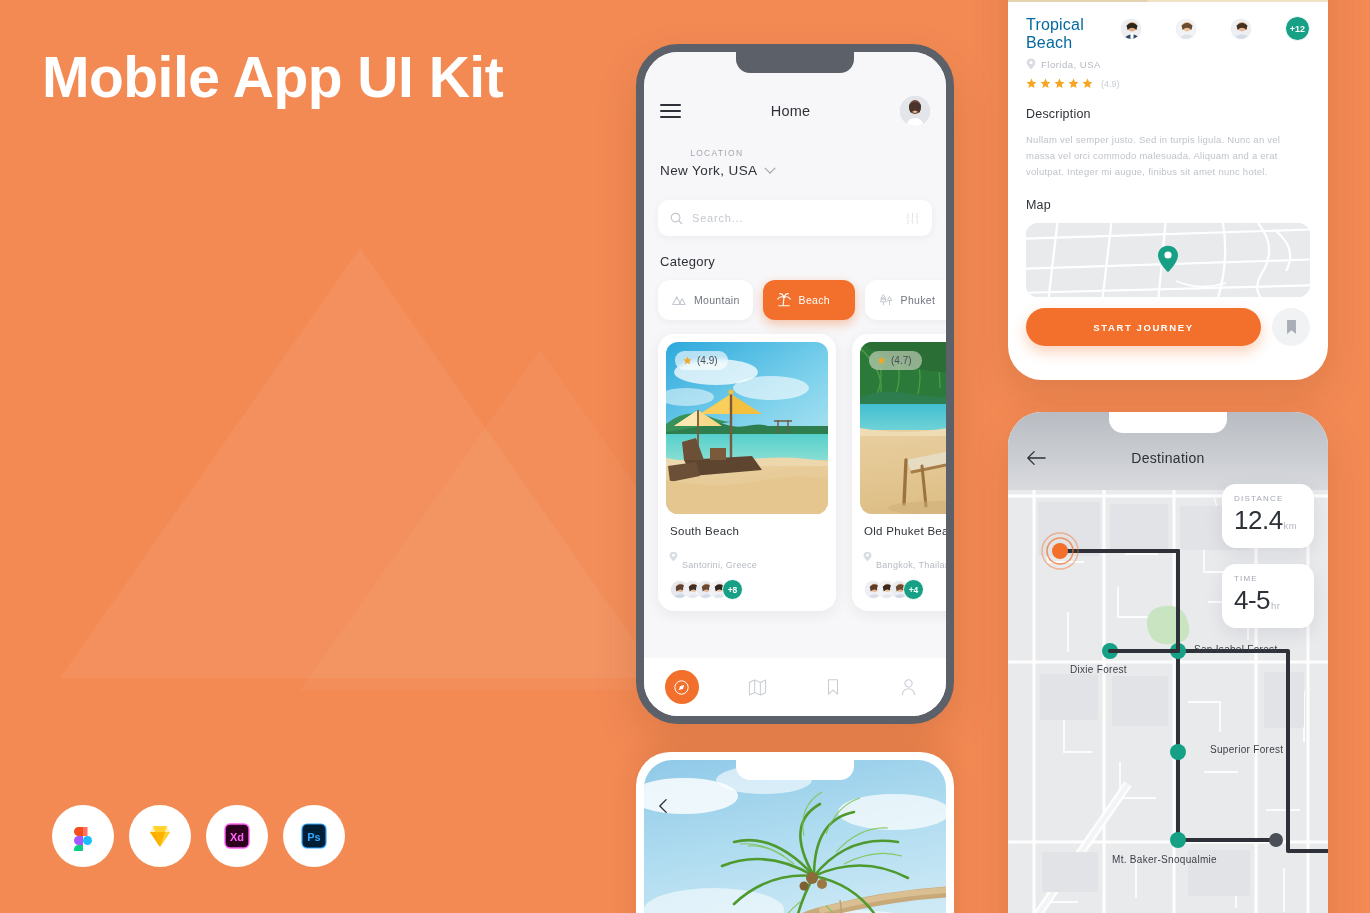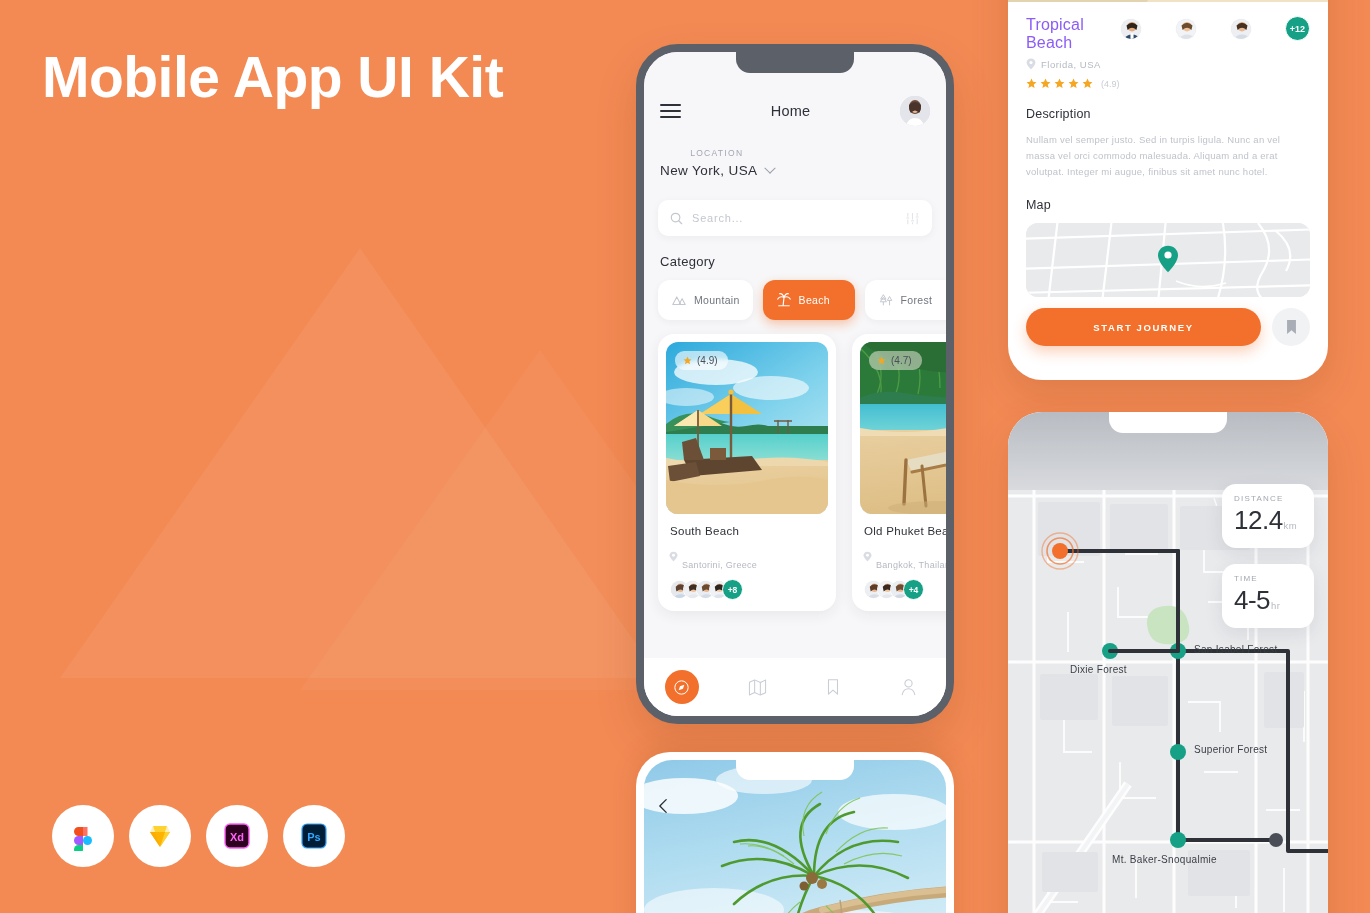--- a/index.html
+++ b/index.html
@@ -214,21 +214,21 @@
     width: 320px; height: 468px;
     border-radius: 34px;
     background: #FFFFFF;
     box-shadow: 0 16px 38px rgba(120,50,10,0.16);
   }
   .det-hero {
     position: absolute; left: 0; right: 0; top: 0; height: 90px;
   }
   .det-body { position: absolute; left: 0; right: 0; top: 90px; bottom: 0; padding: 14px 18px 0; }
   .det-head { display: flex; align-items: flex-start; }
-  .det-title { font-size: 16px; color: #8b5cf6; letter-spacing: 0.2px; }
+  .det-title { font-size: 16px; color: #0369a1; letter-spacing: 0.2px; }
   .det-loc { display: flex; align-items: center; gap: 5px; margin-top: 6px; }
   .det-loc span { font-size: 9.5px; color: #B5B9C1; letter-spacing: 0.5px; }
   .stars { display: flex; align-items: center; gap: 3px; margin-top: 8px; }
   .stars .sv { font-size: 9px; color: #C8CCD3; margin-left: 5px; }
   .det-ava { margin-left: auto; display: flex; align-items: center; gap: 40px; }
   .det-ava .a {
     width: 22px; height: 22px; border-radius: 50%;
     border: 1.5px solid #FFFFFF; margin-left: -7px;
     overflow: hidden; background: #DADDE3;
   }
@@ -423,21 +423,21 @@
         </svg>
         <span class="chip-label">Beach</span>
       </div>
       <div class="chip">
         <svg width="16" height="16" viewBox="0 0 18 18">
           <path d="M6 3 L9 8 L3 8 z M6 6 L9.5 11 L2.5 11 z" fill="none" stroke="#C3C7CE" stroke-width="1.1" stroke-linejoin="round"></path>
           <line x1="6" y1="11" x2="6" y2="15" stroke="#C3C7CE" stroke-width="1.1"></line>
           <path d="M13 5 L15.5 9.5 L10.5 9.5 z" fill="none" stroke="#C3C7CE" stroke-width="1.1" stroke-linejoin="round"></path>
           <line x1="13" y1="9.5" x2="13" y2="15" stroke="#C3C7CE" stroke-width="1.1"></line>
         </svg>
-        <span class="chip-label">Forest</span>
+        <span class="chip-label">Phuket</span>
       </div>
 
     </div>
 
     <div class="cards-row">
 
       <div class="place-card">
         <div class="card-photo">
           <svg width="100%" height="100%" viewBox="0 0 162 172" preserveAspectRatio="none">
             <defs>
@@ -799,20 +799,27 @@
         <rect x="104" y="264" width="56" height="50" rx="2"></rect>
         <rect x="256" y="260" width="40" height="56" rx="2"></rect>
         <rect x="34" y="440" width="56" height="40" rx="2"></rect>
         <rect x="180" y="438" width="62" height="46" rx="2"></rect>
       </g>
 
       <path d="M148 196 q26-8 32 14 q6 20-16 22 q-20 2-24-14 q-4-16 8-22 z" fill="#C8E4C0"></path>
     </svg>
   </div>
 
+  <div class="dest-topbar">
+    <svg width="20" height="16" viewBox="0 0 22 16">
+      <path d="M9 1 L2 8 L9 15 M2 8 L21 8" fill="none" stroke="#2E3138" stroke-width="1.4" stroke-linecap="round" stroke-linejoin="round"></path>
+    </svg>
+    <div class="dest-title">Destination</div>
+    <div style="width:20px"></div>
+  </div>
 
   <div class="stat-card s1">
     <div class="stat-lbl">DISTANCE</div>
     <div class="stat-val"><span>12.4</span><span class="u">km</span></div>
   </div>
   <div class="stat-card s2">
     <div class="stat-lbl">TIME</div>
     <div class="stat-val"><span>4-5</span><span class="u">hr</span></div>
   </div>
 
@@ -835,21 +842,21 @@
     <circle cx="170" cy="239" r="8" fill="#16A085"></circle>
     <circle cx="170" cy="340" r="8" fill="#16A085"></circle>
     <circle cx="170" cy="428" r="8" fill="#16A085"></circle>
     <circle cx="268" cy="428" r="7" fill="#4A4E56"></circle>
     <path d="M102 239 L170 239" stroke="#2E3138" stroke-width="4" stroke-linecap="round"></path>
     <path d="M170 139 L170 239" stroke="#2E3138" stroke-width="4" stroke-linecap="round"></path>
   </svg>
 
   <div class="wp-label" style="left:62px; top:252px;">Dixie Forest</div>
   <div class="wp-label" style="left:186px; top:232px;">San Isabel Forest</div>
-  <div class="wp-label" style="left:186px; top:332px;">Superior Forest</div>
+  <div class="wp-label" style="left:202px; top:332px;">Superior Forest</div>
   <div class="wp-label" style="left:104px; top:442px;">Mt. Baker-Snoqualmie</div>
 </div>
 
 <div class="phone-bottom phone">
   <div class="notch notch-white" style="top:8px; background:#FFFFFF; width:118px; height:20px;"></div>
   <div class="pb-photo">
     <svg width="100%" height="100%" viewBox="0 0 302 192" preserveAspectRatio="none">
       <defs>
         <linearGradient id="psky" x1="0" y1="0" x2="0.3" y2="1">
           <stop offset="0" stop-color="#8FC9E8"></stop>

